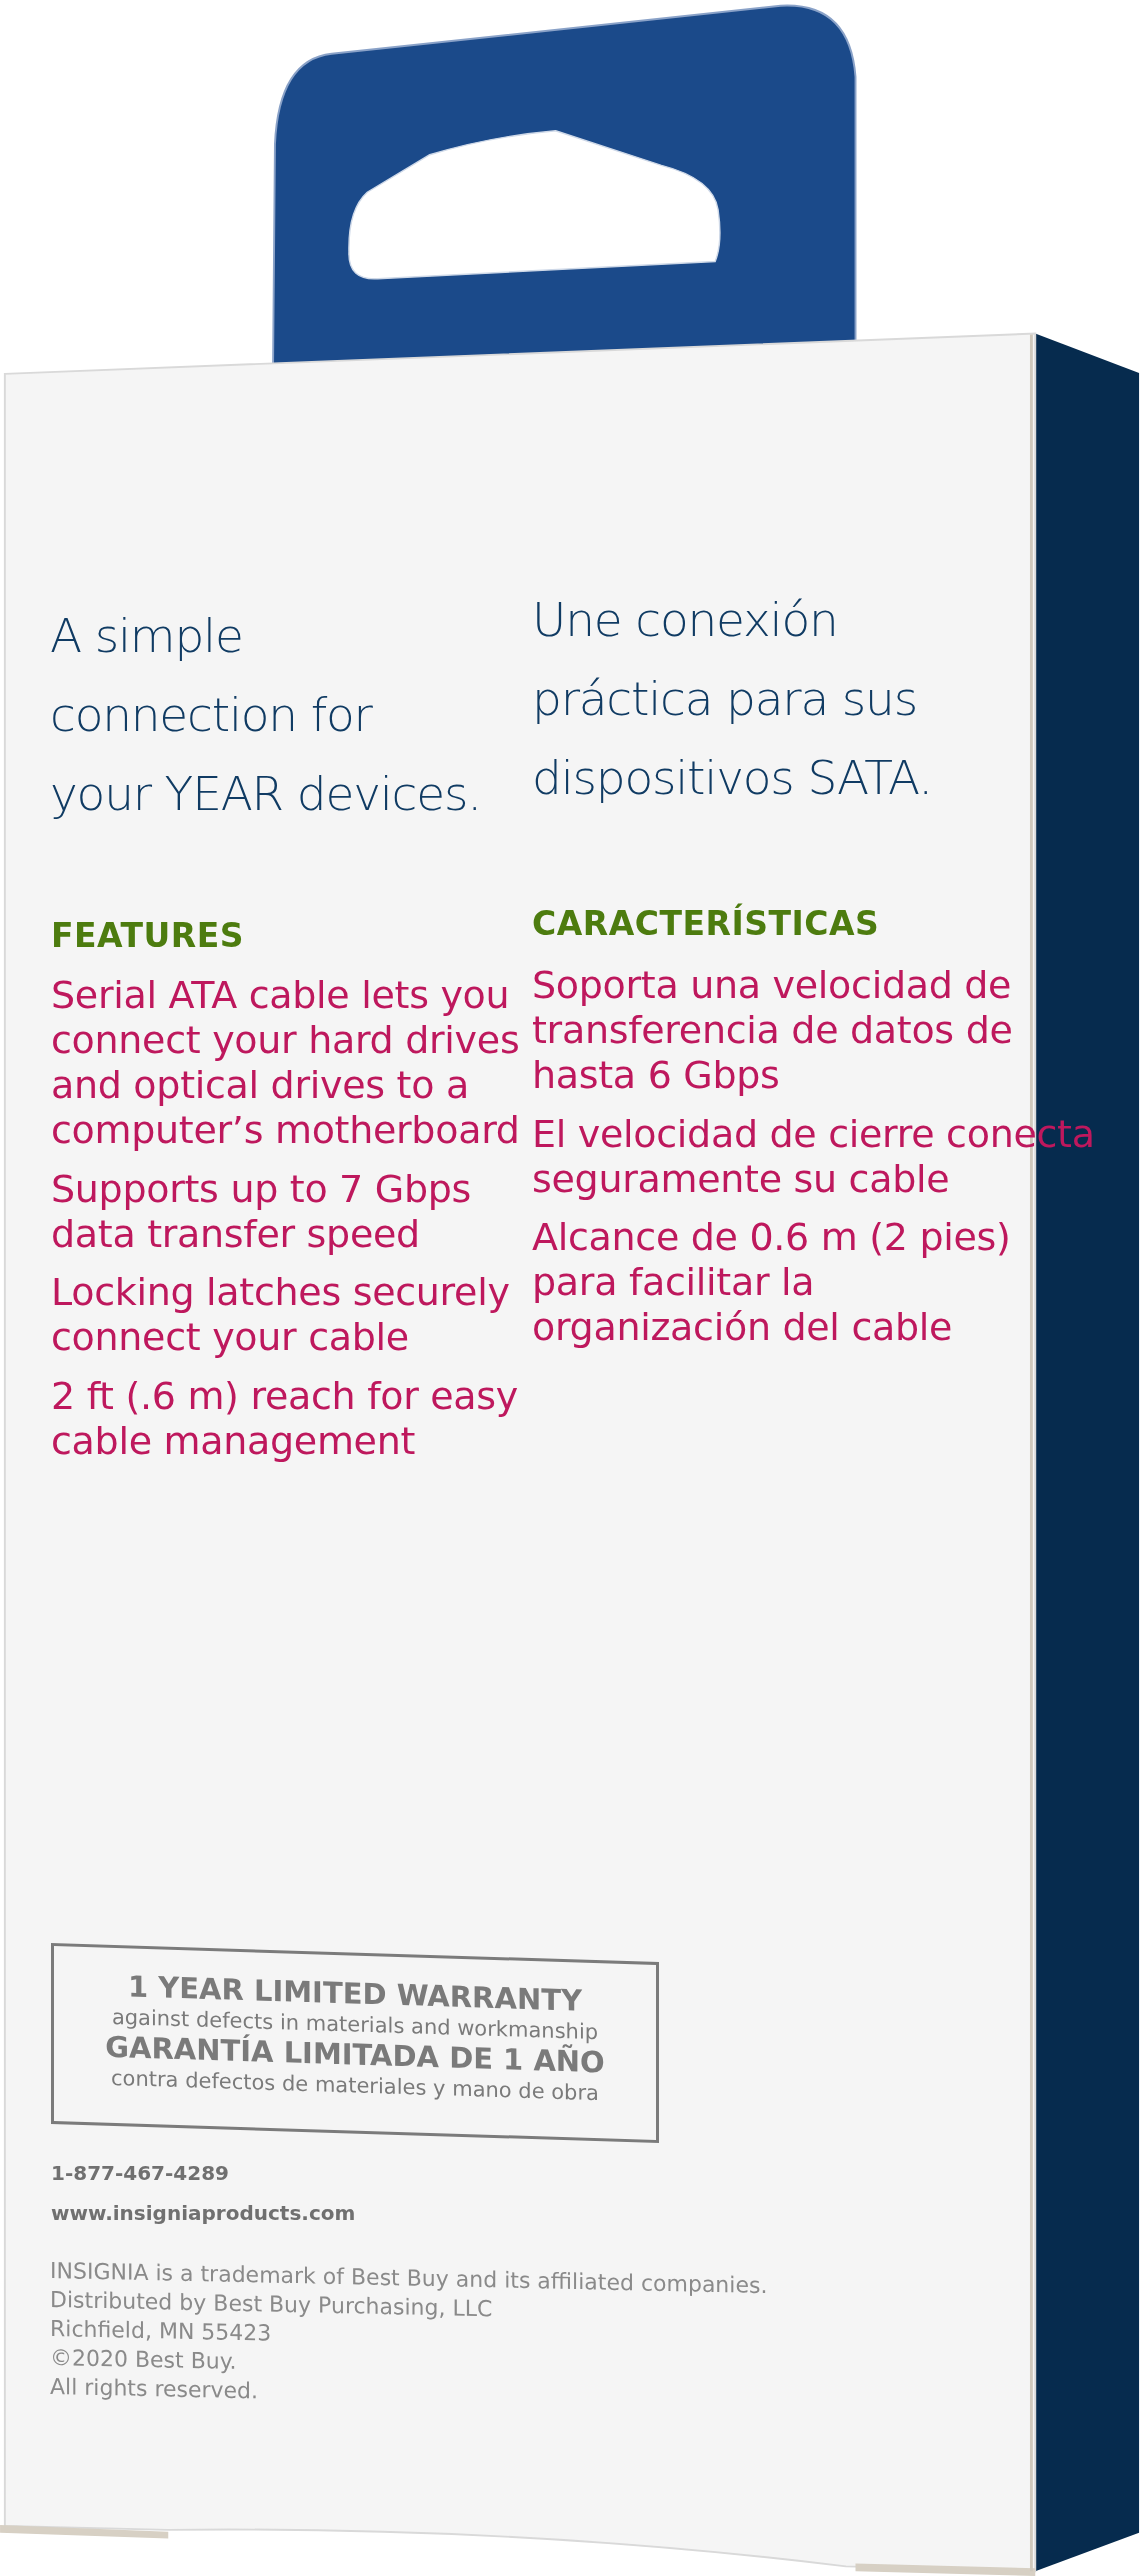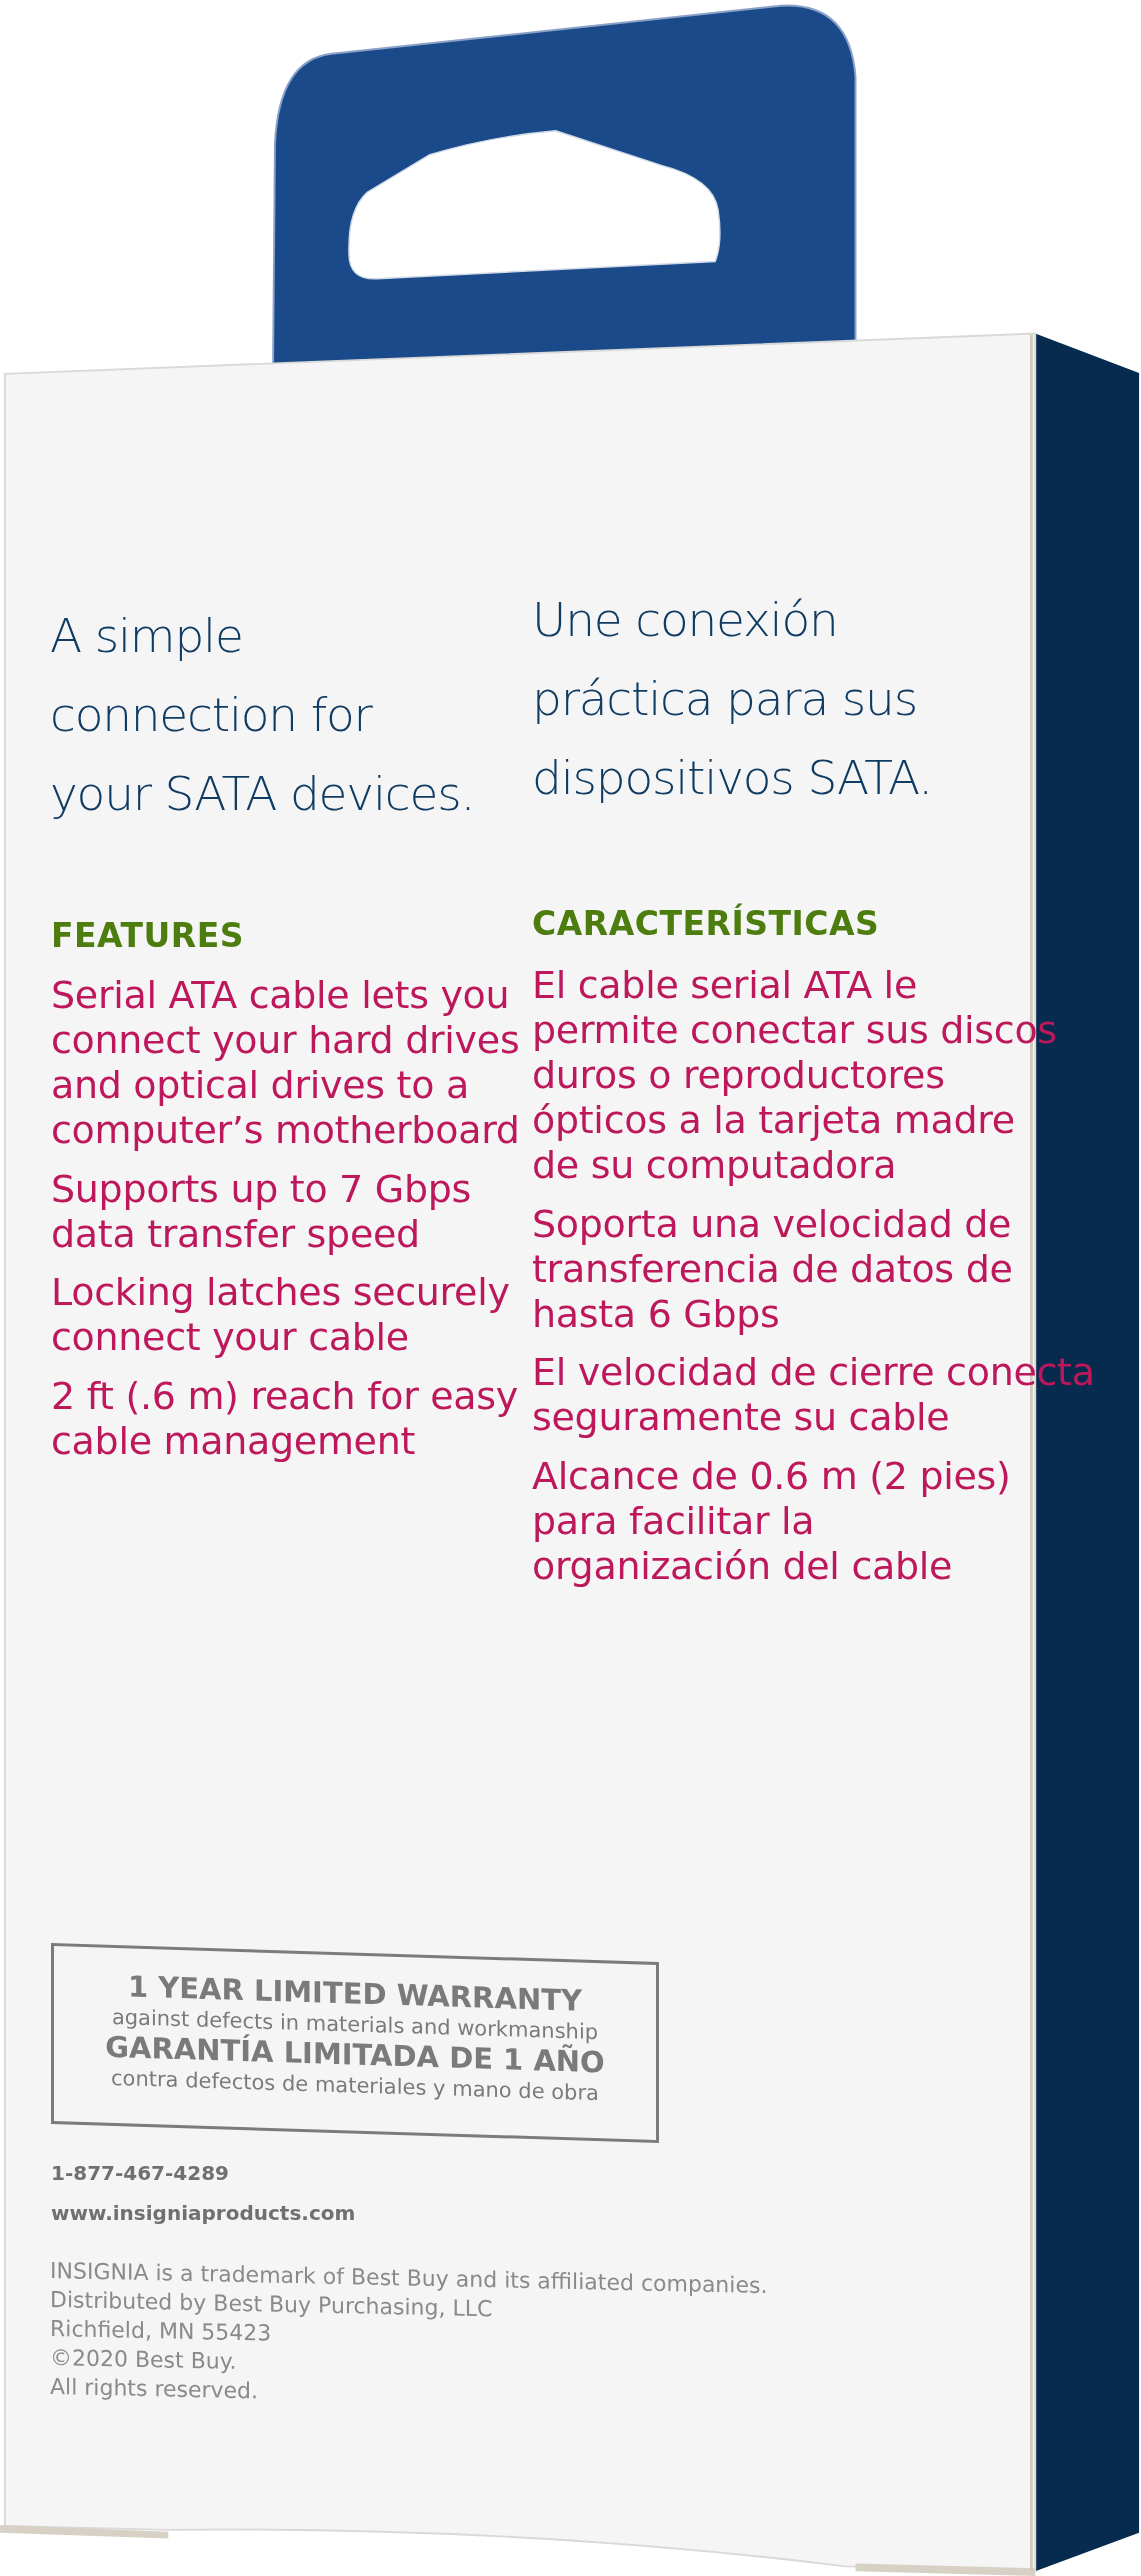--- a/index.html
+++ b/index.html
@@ -61,21 +61,21 @@
     <path d="M5,389 L1077,347 L1077,2675 L880,2670 Q540,2628 175,2632 L5,2628 Z" fill="#f5f5f5" stroke="#d9d9d9" stroke-width="2"></path>
 
     <path d="M0,2627 L175,2634 L175,2641 L0,2635 Z" fill="#d7d0c4"></path>
     <path d="M890,2667 L1077,2672 L1077,2680 L890,2675 Z" fill="#d7d0c4"></path>
     <line x1="1073" y1="348" x2="1073" y2="2675" stroke="#cfc8bc" stroke-width="3"></line>
   </svg>
 
   <h1 class="txt headline" style="left:50px; top:596px;">
     <span class="line">A simple</span>
     <span class="line">connection for</span>
-    <span class="line">your SATA devices.</span>
+    <span class="line">your YEAR devices.</span>
   </h1>
 
   <h1 class="txt headline" style="left:532px; top:580px;">
     <span class="line">Une conexión</span>
     <span class="line">práctica para sus</span>
     <span class="line">dispositivos SATA.</span>
   </h1>
 
   <div class="txt section-title" style="left:51px; top:916px;">FEATURES</div>
   <div class="features-list" style="left:51px; top:973px;">
@@ -94,27 +94,20 @@
       <span class="line">connect your cable</span>
     </p>
     <p class="feature">
       <span class="line">2 ft (.6 m) reach for easy</span>
       <span class="line">cable management</span>
     </p>
   </div>
 
   <div class="txt section-title" style="left:532px; top:904px;">CARACTERÍSTICAS</div>
   <div class="features-list" style="left:532px; top:963px;">
-    <p class="feature">
-      <span class="line">El cable serial ATA le</span>
-      <span class="line">permite conectar sus discos</span>
-      <span class="line">duros o reproductores</span>
-      <span class="line">ópticos a la tarjeta madre</span>
-      <span class="line">de su computadora</span>
-    </p>
     <p class="feature">
       <span class="line">Soporta una velocidad de</span>
       <span class="line">transferencia de datos de</span>
       <span class="line">hasta 6 Gbps</span>
     </p>
     <p class="feature">
       <span class="line">El velocidad de cierre conecta</span>
       <span class="line">seguramente su cable</span>
     </p>
     <p class="feature">

